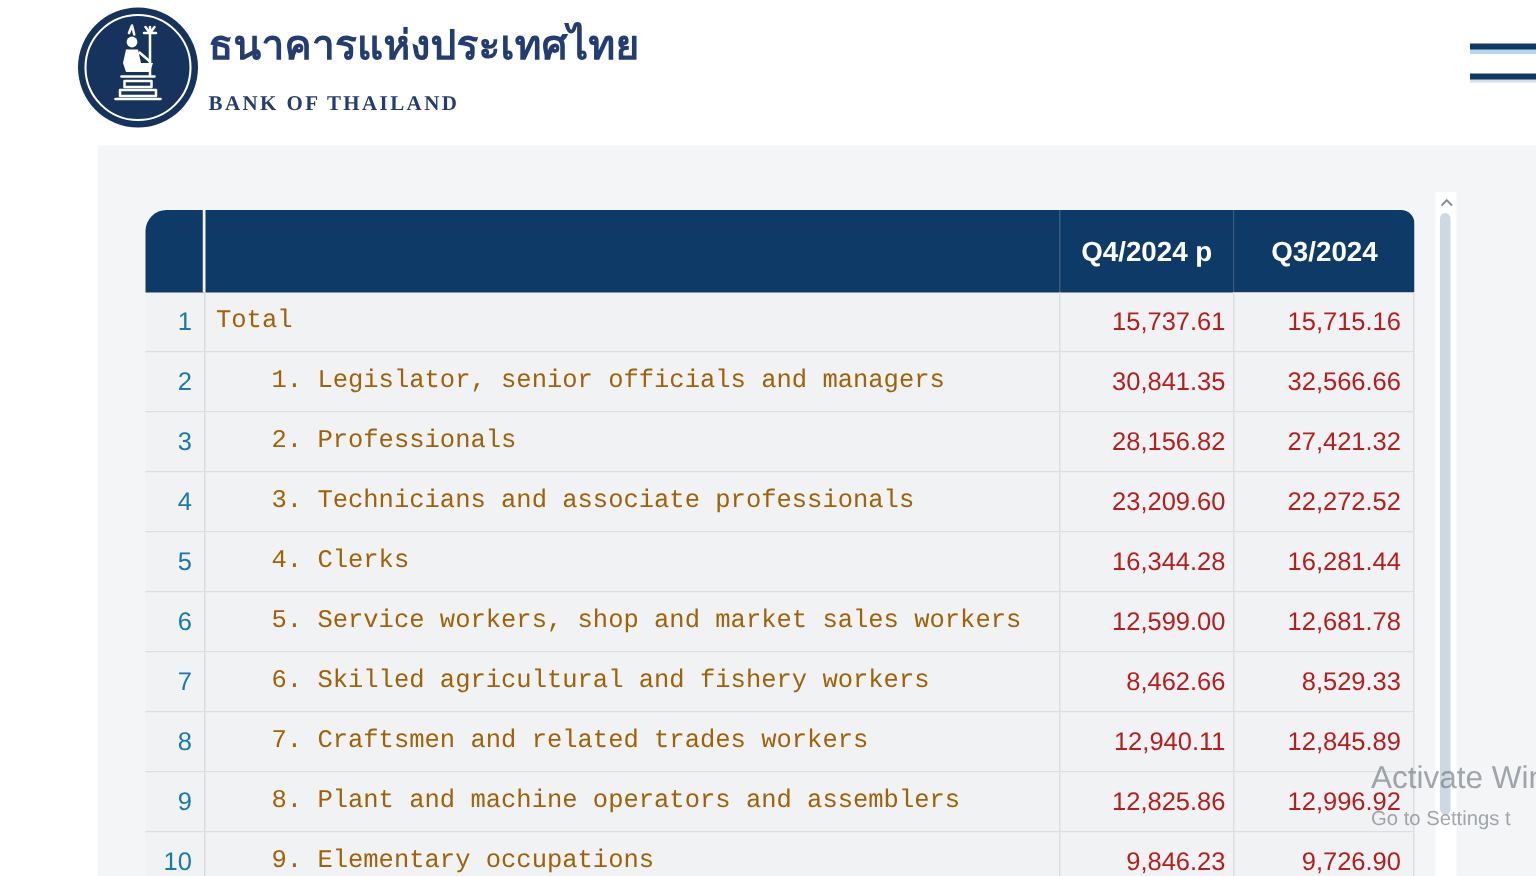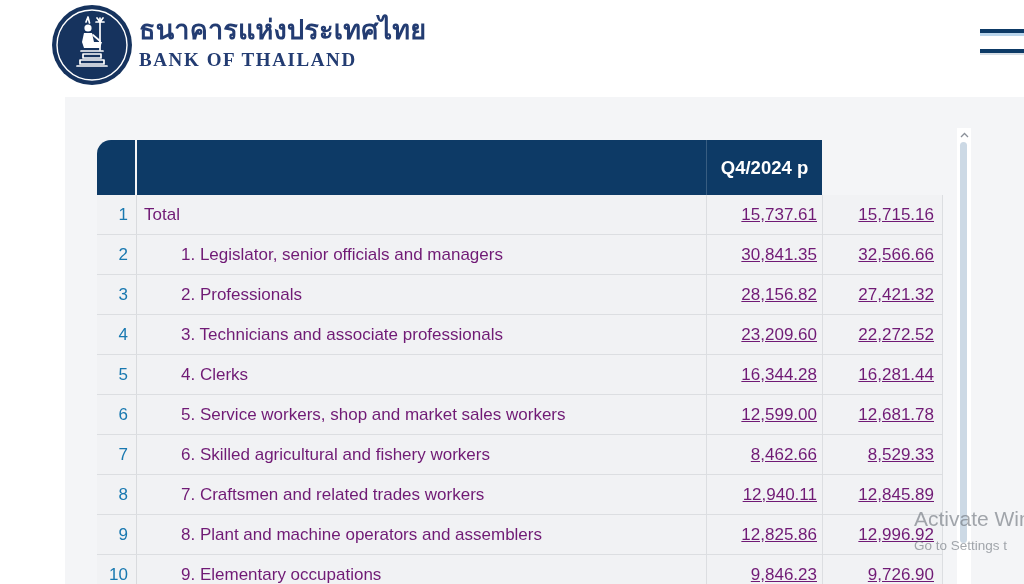--- a/index.html
+++ b/index.html
@@ -9,21 +9,21 @@
     overflow: hidden;
     background: #ffffff;
     font-family: "Liberation Sans", sans-serif;
   }
 
   
   .top-header { position: absolute; left: 0; top: 0; width: 872px; height: 97px; background: #ffffff; }
   .logo { position: absolute; left: 51px; top: 4px; width: 82px; height: 82px; cursor: pointer; }
   .brand { position: absolute; left: 139px; top: 13px; color: #233c72; }
   .brand-th { font-size: 27px; font-weight: bold; line-height: 34px; letter-spacing: 0.2px; }
-  .brand-en { font-family: "Liberation Serif", serif; font-size: 19px; font-weight: bold; letter-spacing: 1.6px; margin-top: 2px; }
+  .brand-en { font-family: "Liberation Serif", serif; font-size: 14px; font-weight: bold; letter-spacing: 1.6px; margin-top: 15px; }
 
   .menu-btn { position: absolute; left: 980px; top: 26px; width: 60px; height: 32px; cursor: pointer; }
   .menu-bar { position: absolute; left: 0; width: 60px; height: 4px; background: #0d3a66; }
   .menu-bar.b1 { top: 3px; box-shadow: 0 3px 0 #b9d5ec; }
   .menu-bar.b2 { top: 23px; box-shadow: 0 2px 0 #d7dde4; }
 
   
   .panel { position: absolute; left: 65px; top: 97px; width: 959px; height: 487px; background: #f4f5f7; }
 
   
@@ -36,23 +36,23 @@
   .th-val {
     border-left: 1px solid rgba(255,255,255,0.18);
     color: #ffffff; font-weight: bold; font-size: 18.5px;
     display: flex; align-items: center; justify-content: center;
   }
   .th-q3 { border-top-right-radius: 9px; }
 
   .tr { height: 40px; background: #f1f2f4; border-bottom: 1px solid #dcdee1; }
   .td { display: flex; align-items: center; font-size: 17px; }
   .td-num { color: #1878b0; justify-content: flex-end; padding-right: 8px; border-right: 1px solid #d9dbde; }
-  .td-label { color: #701a75; padding-left: 7px; cursor: pointer; }
+  .td-label { color: #a16207; padding-left: 7px; cursor: pointer; font-family: Liberation Mono, monospace; }
   .td-label.indent { padding-left: 44px; }
-  .td-val { color: #701a75; justify-content: flex-end; padding-right: 5px; border-left: 1px solid #dcdee1; text-decoration: underline; }
+  .td-val { color: #b91c1c; justify-content: flex-end; padding-right: 5px; border-left: 1px solid #dcdee1; }
   .td-q3 { padding-right: 8px; border-right: 1px solid #dcdee1; padding-left: 24px; }
 
   
   .scrollbar { position: absolute; left: 892px; top: 31px; width: 14px; height: 456px; background: #ffffff; }
   .scroll-up { position: absolute; left: 0; top: 2px; width: 14px; height: 10px;
     display: flex; align-items: center; justify-content: center; cursor: pointer; }
   .scroll-thumb { position: absolute; left: 3px; top: 14px; width: 7px; height: 401px;
     border-radius: 4px; background: #ccd9e5; cursor: pointer; }
 
   
@@ -93,20 +93,21 @@
   </div>
 </div>
 
 <div class="panel">
 
   <div class="data-table">
     <div class="thead">
       <div class="th th-num"></div>
       <div class="th th-label"></div>
       <div class="th th-val th-q4">Q4/2024 p</div>
+      <div class="th th-val th-q3">Q3/2024</div>
     </div>
     <div>
         <div class="tr">
           <div class="td td-num">1</div>
           <div class="td td-label">Total</div>
           <div class="td td-val">15,737.61</div>
           <div class="td td-val td-q3">15,715.16</div>
         </div>
         <div class="tr">
           <div class="td td-num">2</div>

